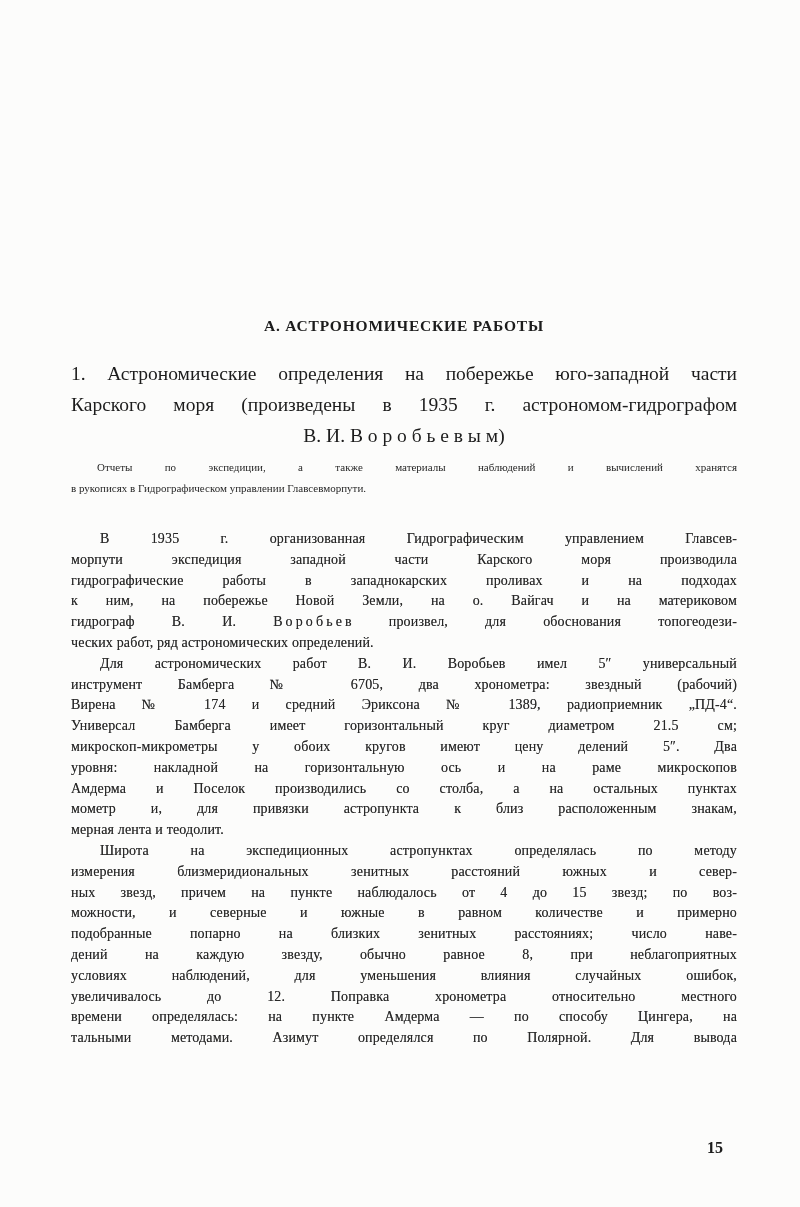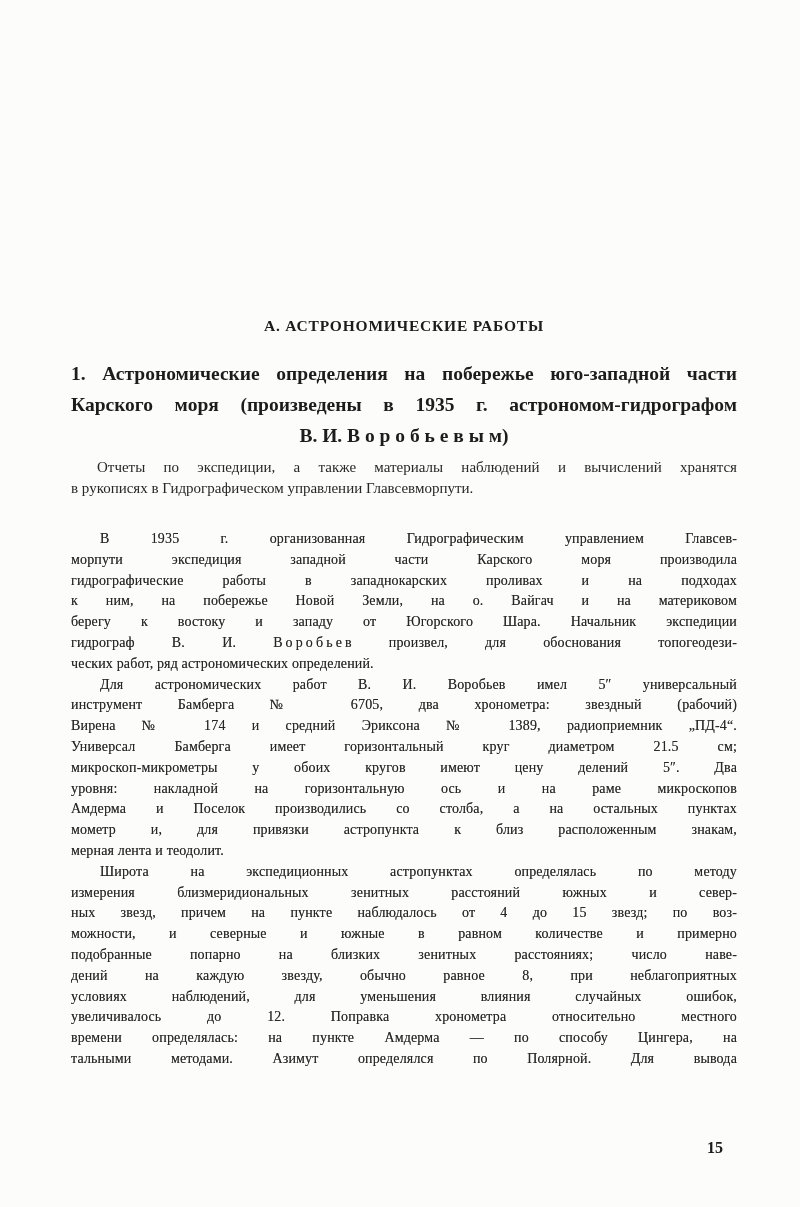--- a/index.html
+++ b/index.html
@@ -27,32 +27,32 @@
     text-align:center;
     font-weight:bold;
     font-size:15.5px;
     letter-spacing:0.8px;
     color:var(--ink-strong);
   }
 
   
   .title{
     top:358px;
-    font-weight:bold;
+    font-weight:normal;
     font-size:19.5px;
     line-height:31px;
     color:var(--ink-strong);
   }
   .title .tline{text-align:justify;text-align-last:justify;}
   .title .tline:last-child{text-align-last:center;}
 
   
   .note{
     top:457px;
-    font-size:15px;
+    font-size:11px;
     line-height:21.3px;
   }
   .note .tline{text-align:justify;text-align-last:justify;}
   .note .tline:first-child{text-indent:26px;}
   .note .tline:last-child{text-align-last:left;}
 
   
   .body-text{
     top:529px;
     font-size:14px;
@@ -92,21 +92,20 @@
       <div class="tline">Отчеты по экспедиции, а также материалы наблюдений и вычислений хранятся</div>
       <div class="tline">в рукописях в Гидрографическом управлении Главсевморпути.</div>
     </div>
 
   <div class="col body-text">
     <div class="para">
         <div class="tline">В 1935 г. организованная Гидрографическим управлением Главсев-</div>
         <div class="tline">морпути экспедиция западной части Карского моря производила</div>
         <div class="tline">гидрографические работы в западнокарских проливах и на подходах</div>
         <div class="tline">к ним, на побережье Новой Земли, на о. Вайгач и на материковом</div>
-        <div class="tline">берегу к востоку и западу от Югорского Шара. Начальник экспедиции</div>
         <div class="tline">гидрограф В. И. В о р о б ь е в произвел, для обоснования топогеодези-</div>
         <div class="tline">ческих работ, ряд астрономических определений.</div>
       </div>
     <div class="para">
         <div class="tline">Для астрономических работ В. И. Воробьев имел 5″ универсальный</div>
         <div class="tline">инструмент Бамберга № 6705, два хронометра: звездный (рабочий)</div>
         <div class="tline">Вирена № 174 и средний Эриксона № 1389, радиоприемник „ПД-4“.</div>
         <div class="tline">Универсал Бамберга имеет горизонтальный круг диаметром 21.5 см;</div>
         <div class="tline">микроскоп-микрометры у обоих кругов имеют цену делений 5″. Два</div>
         <div class="tline">уровня: накладной на горизонтальную ось и на раме микроскопов</div>

